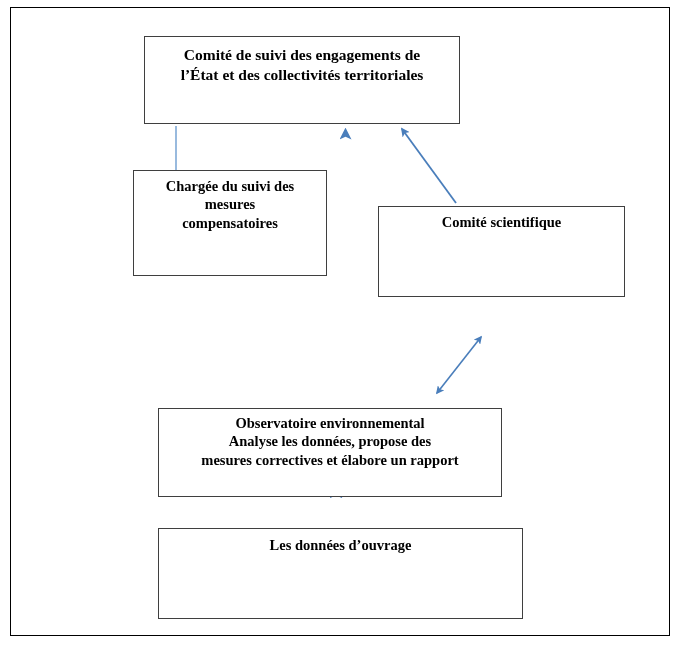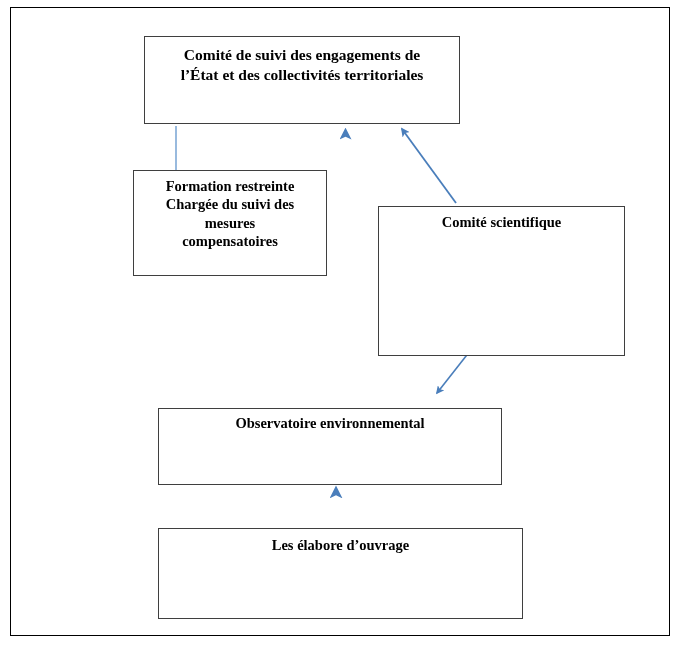--- a/index.html
+++ b/index.html
@@ -53,26 +53,26 @@
     left: 144px; top: 36px; width: 316px; height: 88px;
     padding-top: 8px;
     font-size: 15.5px;
   }
   #node-formation {
     left: 133px; top: 170px; width: 194px; height: 106px;
     padding-top: 6px;
     font-size: 14.5px;
   }
   #node-scientifique {
-    left: 378px; top: 206px; width: 247px; height: 150px;
+    left: 378px; top: 206px; width: 247px; height: 91px;
     padding-top: 6px;
     font-size: 14.5px;
   }
   #node-observatoire {
-    left: 158px; top: 408px; width: 344px; height: 77px;
+    left: 158px; top: 408px; width: 344px; height: 89px;
     padding-top: 5px;
     font-size: 14.5px;
   }
   #node-maitres {
     left: 158px; top: 528px; width: 365px; height: 91px;
     padding-top: 7px;
     font-size: 14.5px;
   }
 
   .arrow-layer {
@@ -123,31 +123,32 @@
     <line x1="336" y1="526" x2="336" y2="488" stroke="url(#vgrad)" stroke-width="2.6" marker-end="url(#head-up)"></line>
   </svg>
 
   <div class="node" id="node-comite-suivi">
     <div class="title">Comité de suivi des engagements de
 l’État et des collectivités territoriales</div>
     <div class="desc"></div>
   </div>
 
   <div class="node" id="node-formation">
-    <div class="title">Formation restreinte</div>
     <div class="desc">Chargée du suivi des
 mesures
 compensatoires</div>
   </div>
 
   <div class="node" id="node-scientifique">
     <div class="title">Comité scientifique</div>
   </div>
 
   <div class="node" id="node-observatoire">
     <div class="title">Observatoire environnemental</div>
+    <div class="desc">Analyse les données, propose des
+mesures correctives et élabore un rapport</div>
   </div>
 
   <div class="node" id="node-maitres">
-    <div class="title">Les élabore d’ouvrage</div>
+    <div class="title">Les données d’ouvrage</div>
   </div>
 
 </div>
 
 </body></html>

